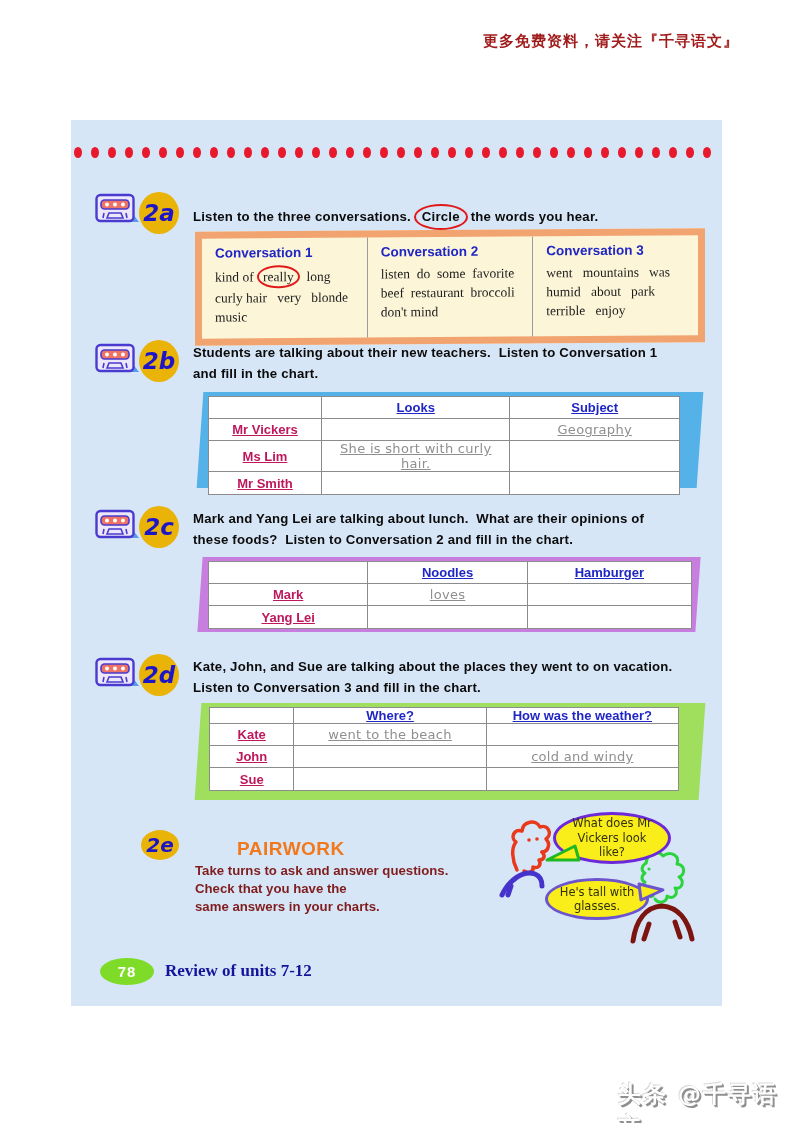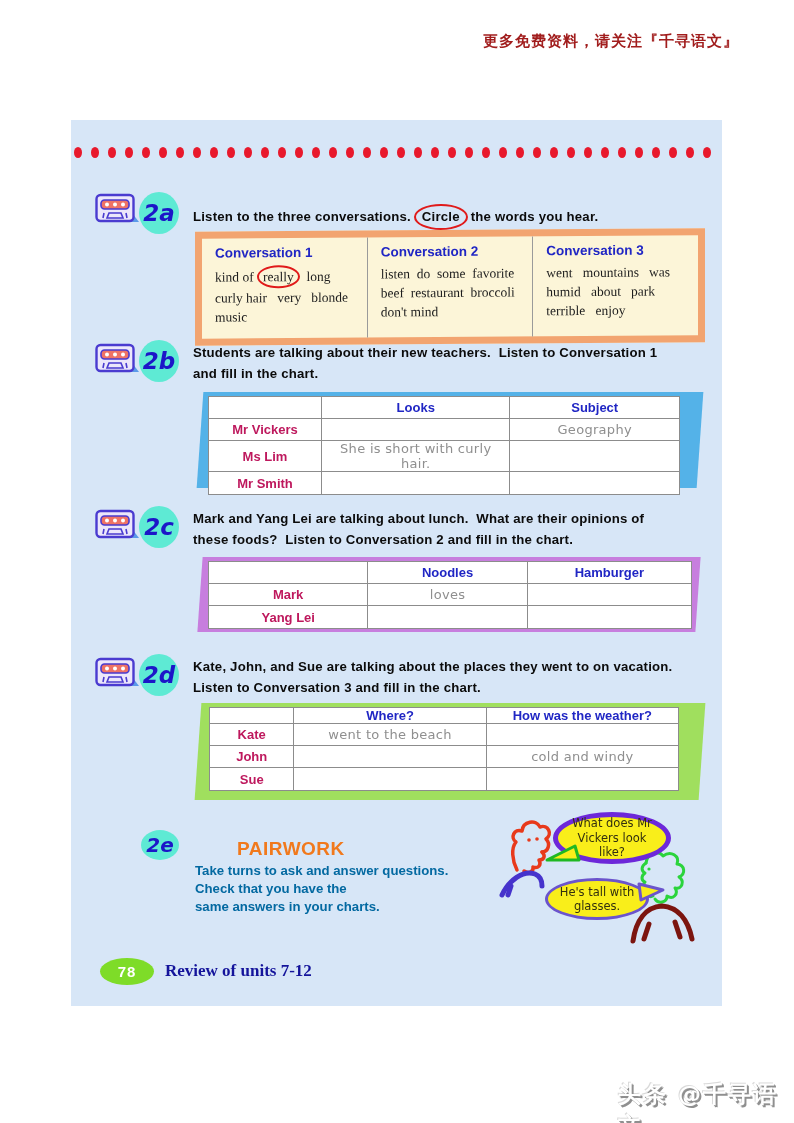--- a/index.html
+++ b/index.html
@@ -18,21 +18,21 @@
   }
   .sheet {
     position:absolute; left:71px; top:120px; width:651px; height:886px;
     background:#d7e6f7;
   }
   .dotrow { position:absolute; left:3px; top:27px; display:flex; gap:9px; }
   .dot { width:8px; height:11px; border-radius:50%; background:#e8192c; flex:none; }
 
   .cassette { position:absolute; width:44px; height:34px; }
   .badge {
-    position:absolute; width:40px; height:42px; background:#5eead4; border-radius:50%;
+    position:absolute; width:40px; height:42px; background:#eab308; border-radius:50%;
     display:flex; align-items:center; justify-content:center;
     font:italic 800 23px "DejaVu Sans", sans-serif; color:#1c16c8;
   }
   .badge.small { width:38px; height:30px; font-size:20px; }
   .instr {
     position:absolute; font:700 13.2px "Liberation Sans", sans-serif;
     color:#0b0b0b; letter-spacing:0.2px; line-height:21px; white-space:pre-wrap;
   }
   .circled {
     display:inline-block; border:2px solid #e01a1a; border-radius:50%;
@@ -52,44 +52,44 @@
   .circled-sm {
     display:inline-block; border:2px solid #e01a1a; border-radius:50%; padding:0 4px;
   }
   .frame { position:absolute; transform:skewX(-4deg); }
   .frame.blue   { background:#54b2e8; }
   .frame.purple { background:#c77ede; }
   .frame.green  { background:#a0df5e; }
   table.grid {
     position:absolute; border-collapse:collapse; background:#ffffff; table-layout:fixed;
   }
-  .grid td, .grid th { border:1.5px solid #8c8c8c; padding:0 4px; overflow:hidden; }
+  .grid td, .grid th { border:1.5px solid #8c8c8c; padding:0 4px; overflow:hidden;text-decoration:underline; }
   .grid th { font:700 13px "Liberation Sans", sans-serif; color:#2026c4; text-align:center; }
   .grid td.name { font:700 13px "Liberation Sans", sans-serif; color:#be185d; text-align:center; }
   .grid td.hand {
     font:400 13px "DejaVu Sans", sans-serif; color:#8f8f8f;
     text-align:center; letter-spacing:0.3px;
   }
   .pairtitle {
     position:absolute; left:124px; top:718px;
     font:800 19px "Liberation Sans", sans-serif; color:#f1791c; letter-spacing:0.5px;margin-left:42px;
   }
   .pairbody {
     position:absolute; left:124px; top:742px;
-    font:700 13.2px "Liberation Sans", sans-serif; color:#0369a1; line-height:18px;
+    font:700 13.2px "Liberation Sans", sans-serif; color:#7f1d1d; line-height:18px;
   }
   .cartoon-svg { position:absolute; left:420px; top:688px; width:215px; height:150px; z-index:1; }
   .tails-svg   { position:absolute; left:420px; top:688px; width:215px; height:150px; z-index:4; pointer-events:none; }
   .bubble {
     position:absolute; background:#f9ee1a; border-radius:50%;
     display:flex; align-items:center; justify-content:center; text-align:center;
     font:400 11.5px "DejaVu Sans", sans-serif; color:#33300f; line-height:1.25; z-index:3;
     padding:0 8px; box-sizing:border-box;
   }
-  .bubble.b1 { left:482px; top:692px; width:118px; height:52px; border:5px solid #6d28d9; }
+  .bubble.b1 { left:482px; top:692px; width:118px; height:52px; border:3px solid #6d28d9; }
   .bubble.b2 { left:474px; top:758px; width:104px; height:42px; border:3px solid #6b54cc; }
   .pageoval {
     position:absolute; left:29px; top:838px; width:54px; height:27px;
     background:#7edc28; border-radius:50%;
     display:flex; align-items:center; justify-content:center;
     font:800 15px "Liberation Sans", sans-serif; color:#ffffff; letter-spacing:1px;
   }
   .footertitle {
     position:absolute; left:94px; top:841px;
     font:700 17px "Liberation Serif", serif; color:#14149b;

